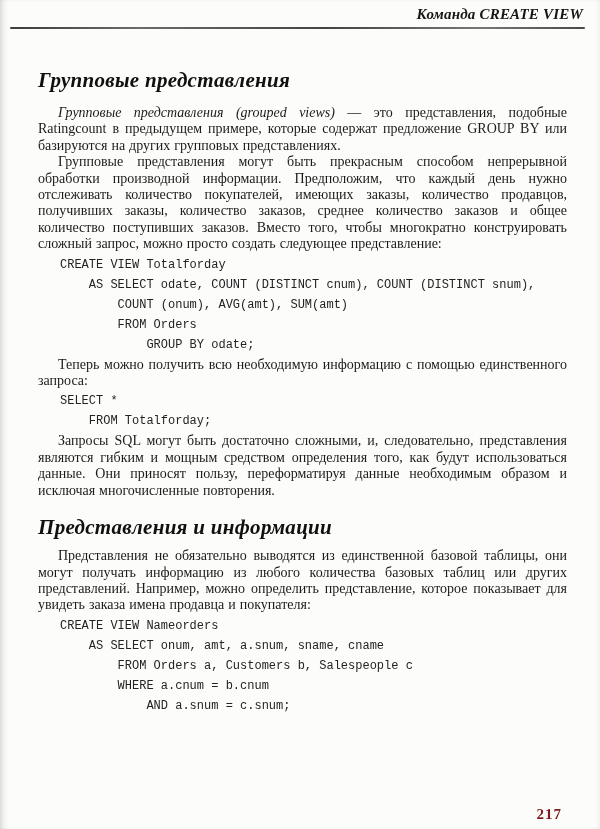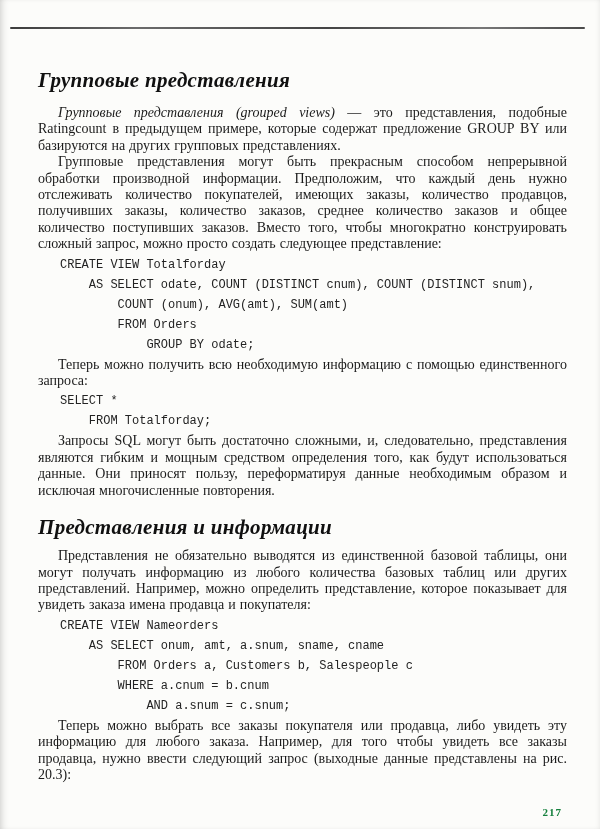--- a/index.html
+++ b/index.html
@@ -68,34 +68,35 @@
     font-size: 12px;
     line-height: 20px;
     margin: 2px 0 2px 22px;
     white-space: pre;
     color: #232323;
   }
   .page-number {
     position: absolute;
     top: 806px;
     right: 38px;
-    font-size: 11px;
+    font-size: 15px;
     font-weight: bold;
-    color: #15803d;
+    color: #7f1d1d;
     letter-spacing: 1px;
   }
   .lead-italic {
     font-style: italic;
   }
 </style>
 </head>
 <body>
 
 <div class="page">
 
+  <div class="running-head">Команда CREATE VIEW</div>
 
   <div class="head-rule"></div>
 
   <div class="content">
 
     <h1>Групповые представления</h1>
 
     <p><span class="lead-italic">Групповые представления (grouped views)</span><span> — это представления, подобные Ratingcount в предыдущем примере, которые содержат предложение GROUP BY или базируются на других групповых представлениях.</span></p>
 
     <p>Групповые представления могут быть прекрасным способом непрерывной обработки производной информации. Предположим, что каждый день нужно отслеживать количество покупателей, имеющих заказы, количество продавцов, получивших заказы, количество заказов, среднее количество заказов и общее количество поступивших заказов. Вместо того, чтобы многократно конструировать сложный запрос, можно просто создать следующее представление:</p>
@@ -116,19 +117,18 @@
     <h1 class="second">Представления и информации</h1>
 
     <p>Представления не обязательно выводятся из единственной базовой таблицы, они могут получать информацию из любого количества базовых таблиц или других представлений. Например, можно определить представление, которое показывает для увидеть заказа имена продавца и покупателя:</p>
 
     <pre class="code">CREATE VIEW Nameorders
     AS SELECT onum, amt, a.snum, sname, cname
         FROM Orders a, Customers b, Salespeople c
         WHERE a.cnum = b.cnum
             AND a.snum = c.snum;</pre>
 
-    <p>Теперь можно выбрать все заказы покупателя или продавца, либо увидеть эту информацию для любого заказа. Например, для того чтобы увидеть все заказы продавца, нужно ввести следующий запрос (выходные данные представлены на рис. 20.3):</p>
 
   </div>
 
   <div class="page-number">217</div>
 
 </div>
 
 </body></html>

